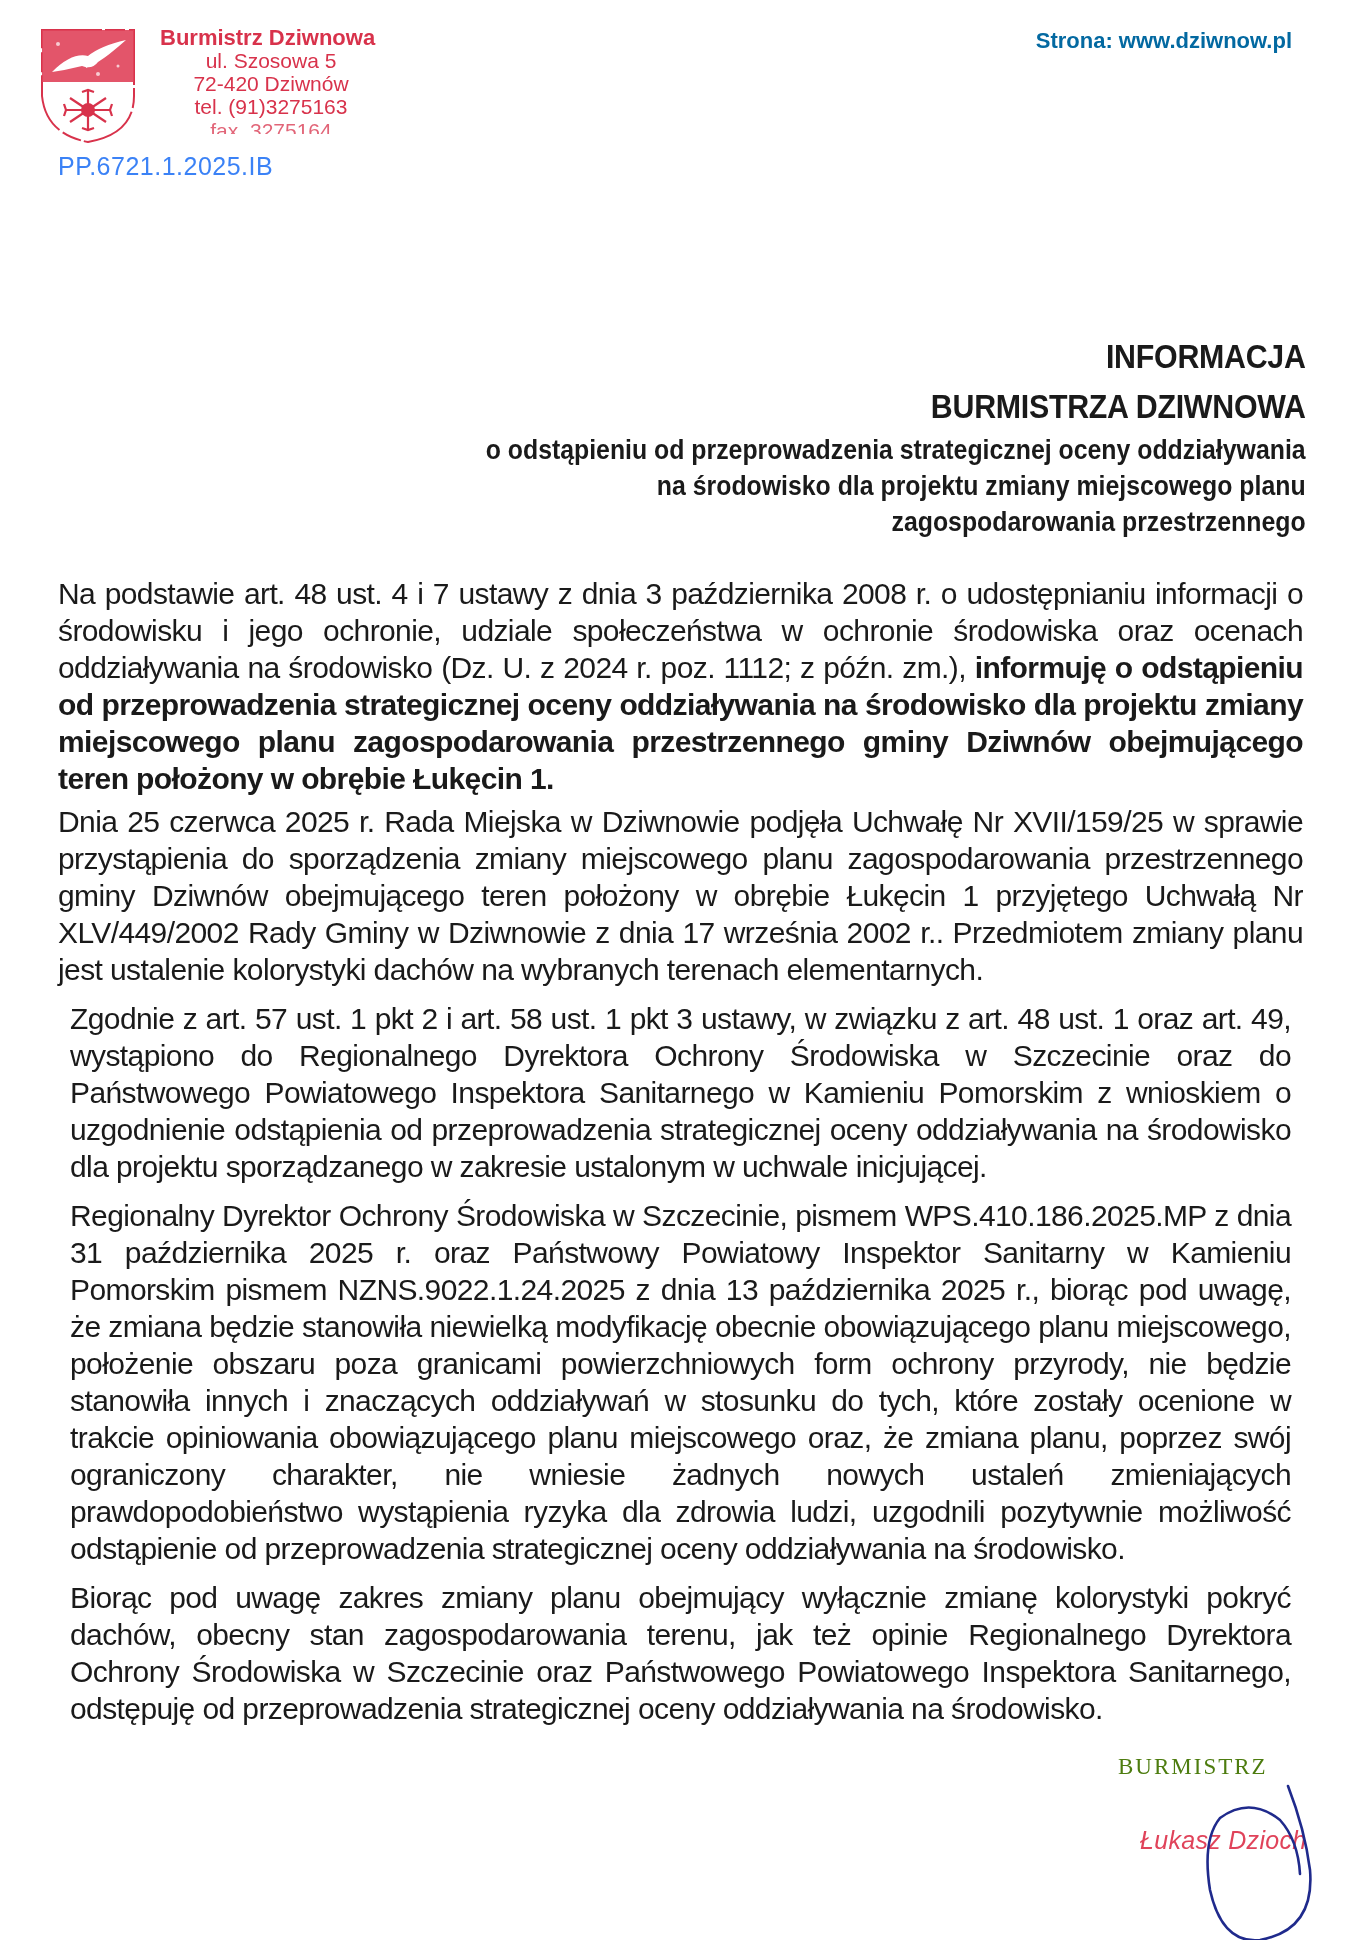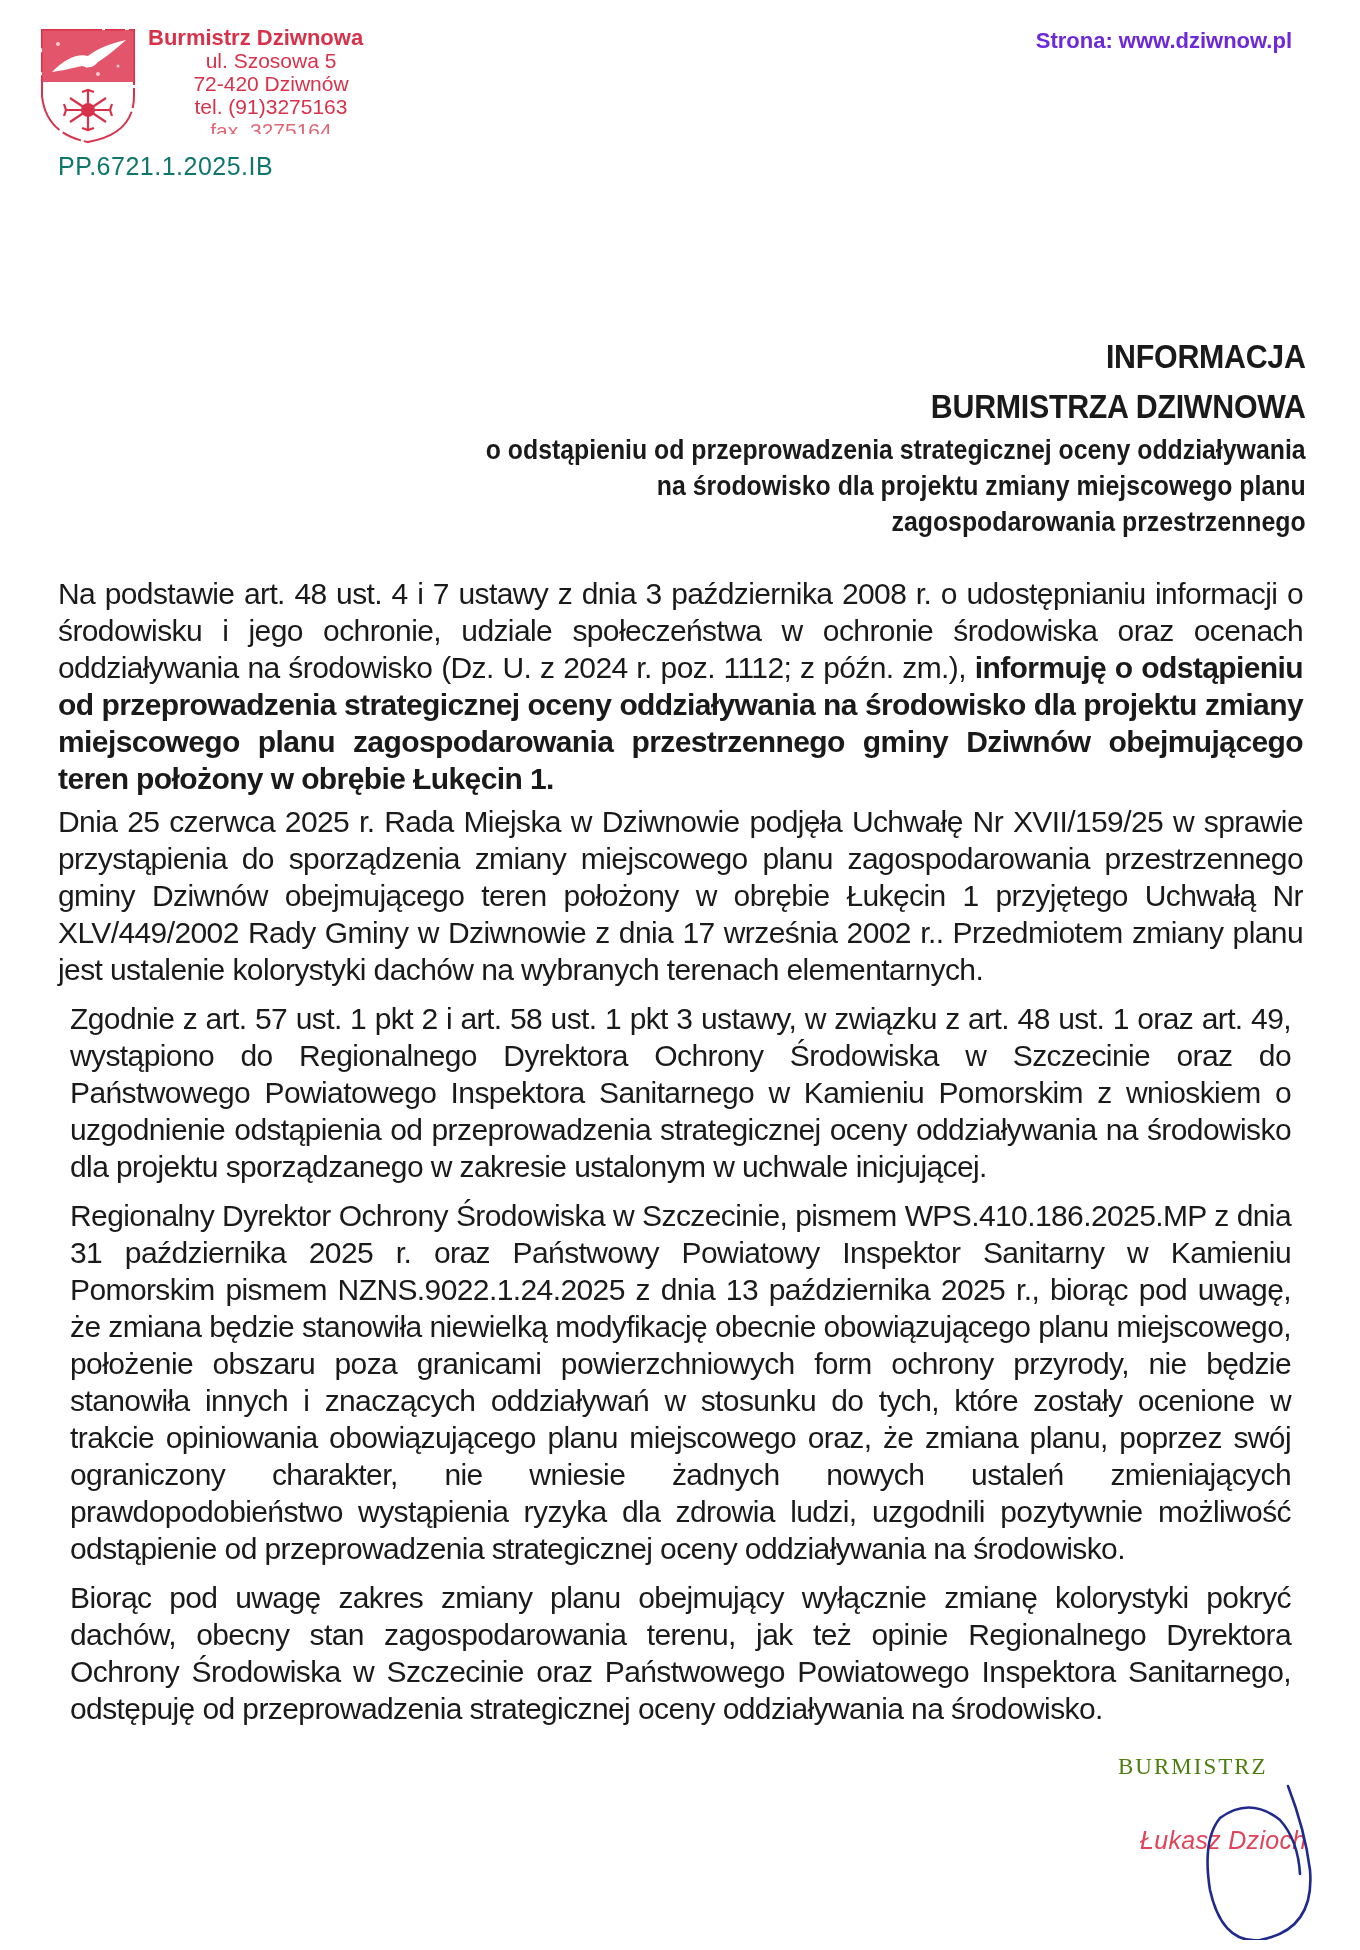--- a/index.html
+++ b/index.html
@@ -43,42 +43,43 @@
       color: #d8324b;
       text-align: center;
       font-size: 21px;
       line-height: 23px;
     }
     .stamp-lines .stamp-title {
       font-weight: bold;
       font-size: 22px;
       text-align: left;
       padding-left: 2px;
+      margin-left: 12px;
     }
     .stamp-lines .stamp-fax {
       opacity: 0.75;
       height: 16px;
       overflow: hidden;
       line-height: 26px;
     }
     .ref-number {
       position: absolute;
       left: 58px;
       top: 152px;
       font-size: 25px;
       letter-spacing: 0.5px;
-      color: #0f766e;
+      color: #3b82f6;
     }
     .website {
       position: absolute;
       right: 68px;
       top: 28px;
       font-size: 22px;
       font-weight: bold;
-      color: #6d28d9;
+      color: #0369a1;
     }
     .date-line {
       position: absolute;
       right: 68px;
       top: 126px;
       font-size: 25px;
       color: #1a1a1a;
     }
     
     .title-block {

